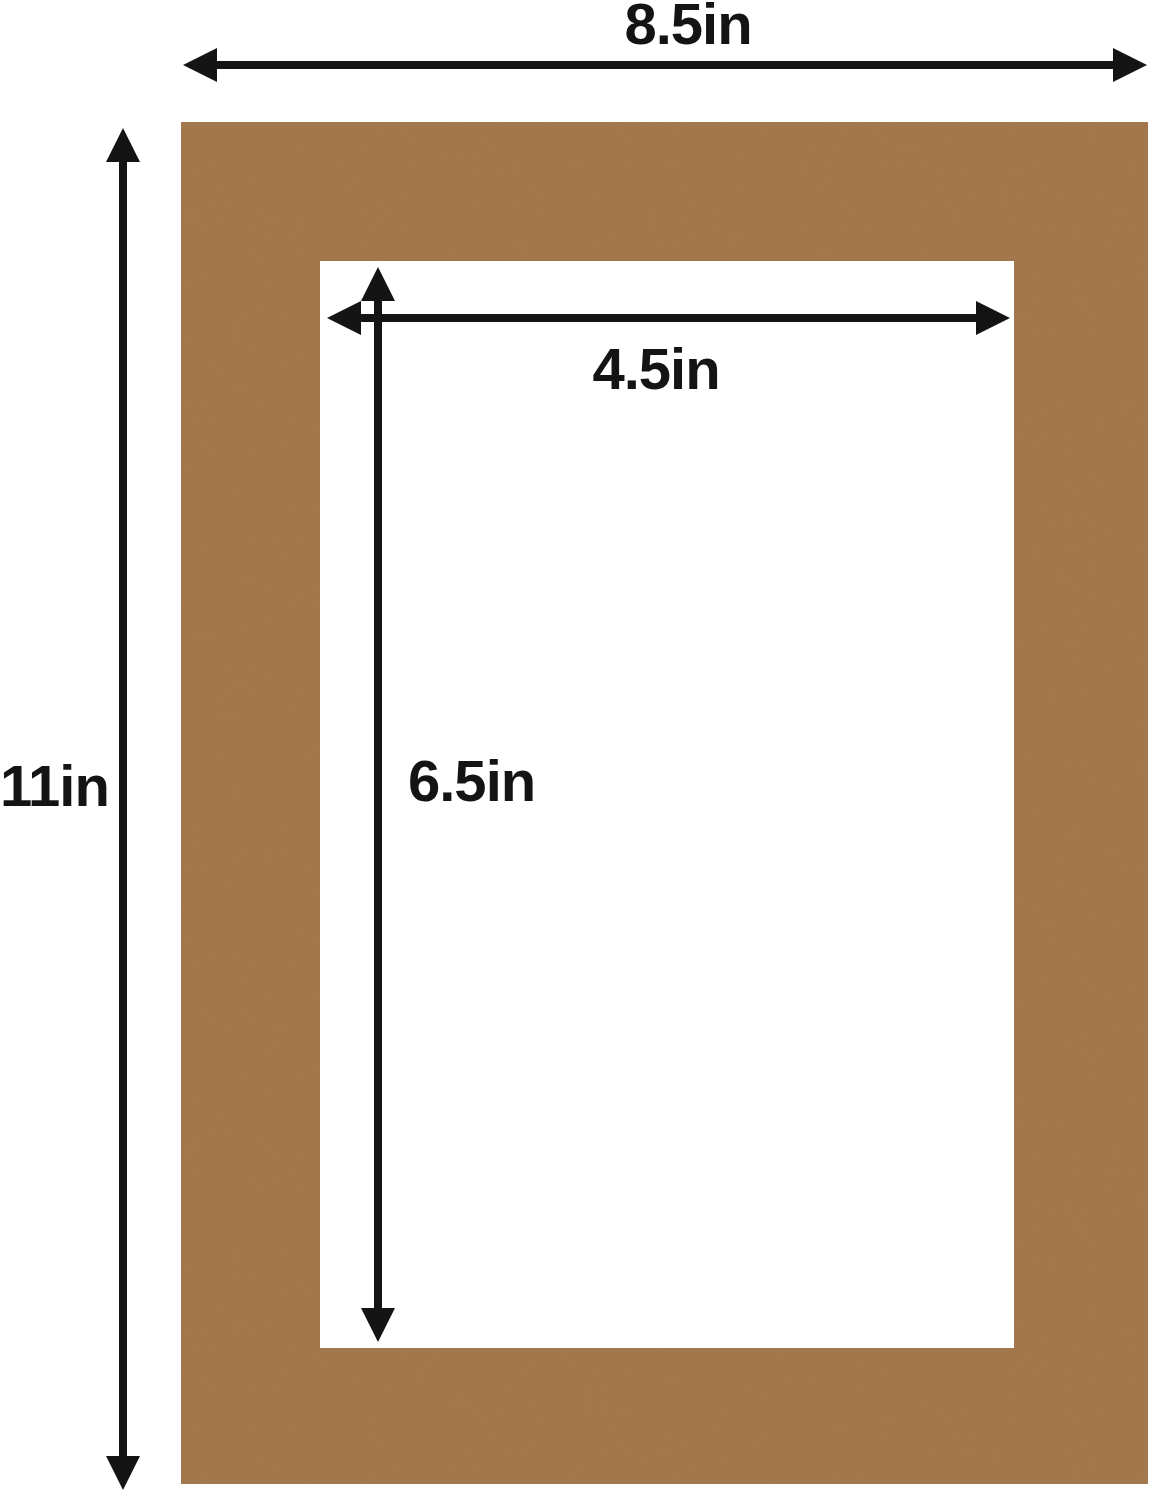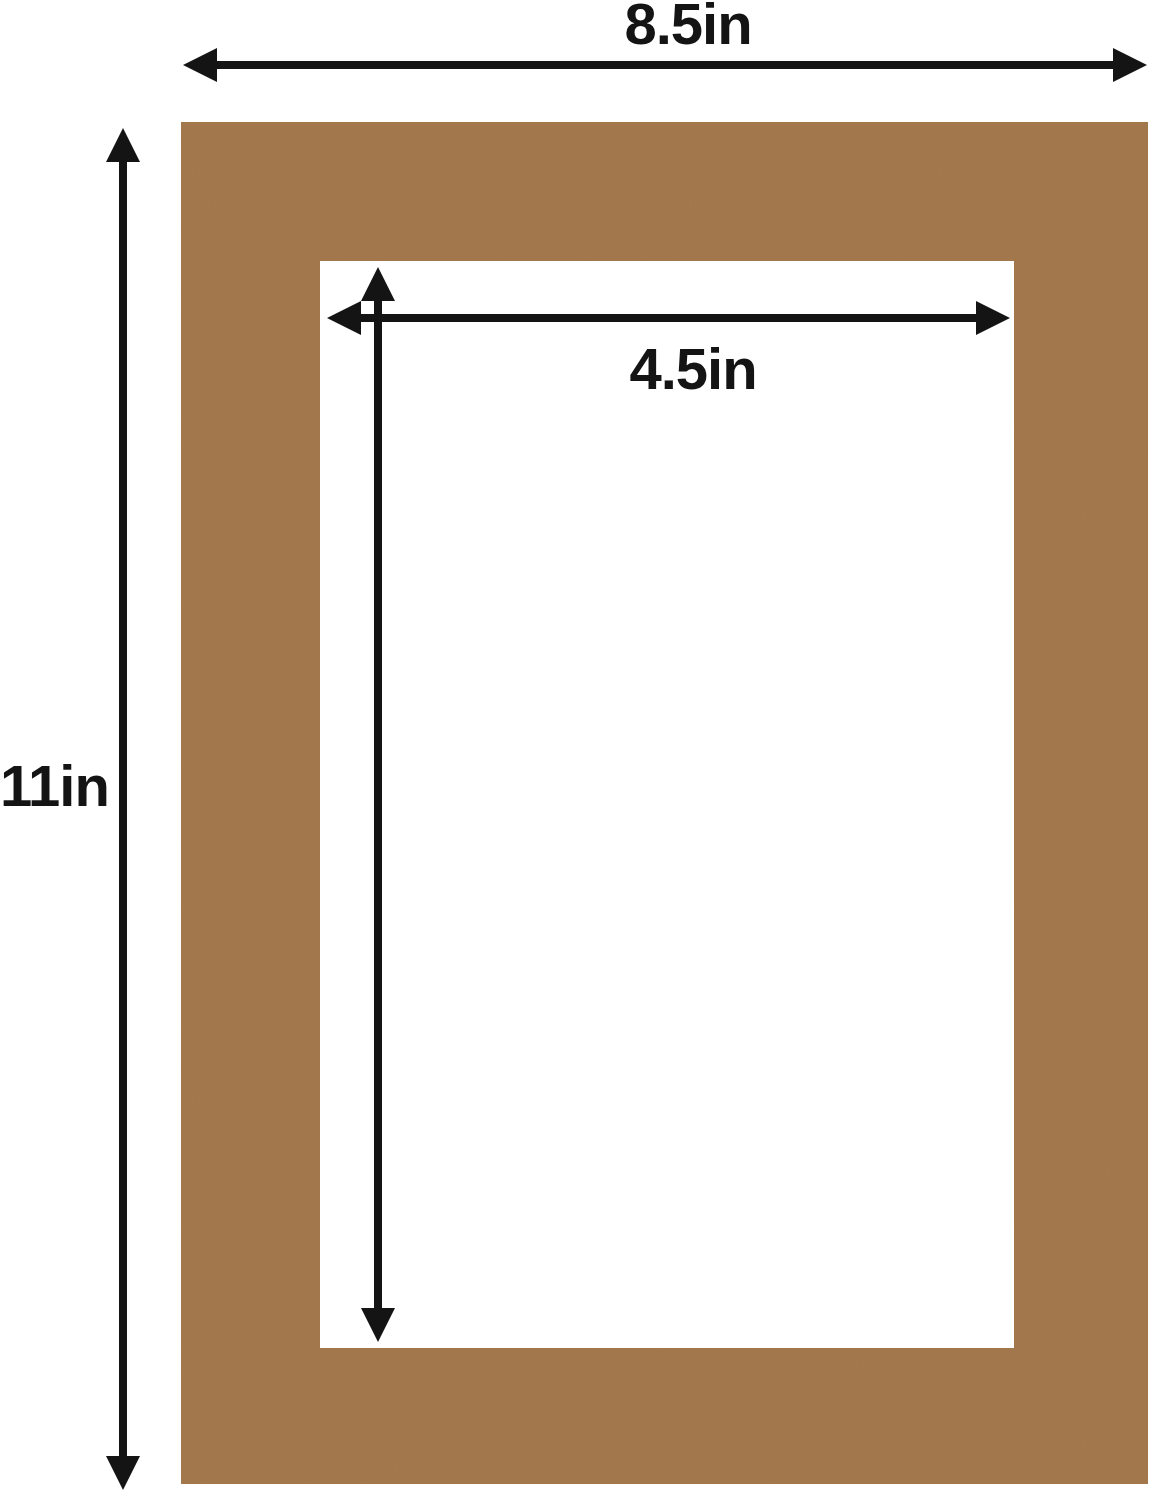--- a/index.html
+++ b/index.html
@@ -101,16 +101,17 @@
       <line x1="378" y1="295" x2="378" y2="1314"></line>
       <polygon points="378,267 361,301 395,301"></polygon>
       <polygon points="378,1342 361,1308 395,1308"></polygon>
     </g>
   </svg>
 
   <div class="dim-label center-x" style="left:688px; top:-5px;">8.5in</div>
 
   <div class="dim-label" style="left:0px; top:757px;">11in</div>
 
-  <div class="dim-label center-x" style="left:693px; top:340px;">4.5in</div>
+  <div class="dim-label center-x" style="left:656px; top:340px;">4.5in</div>
 
+  <div class="dim-label" style="left:408px; top:752px;">6.5in</div>
 
 </div>
 
 </body></html>

